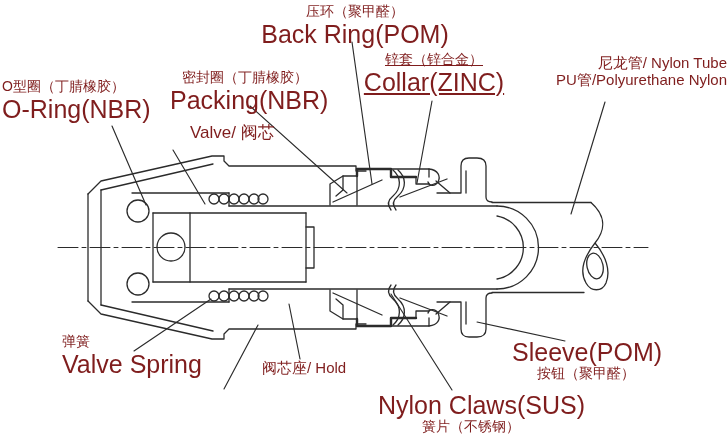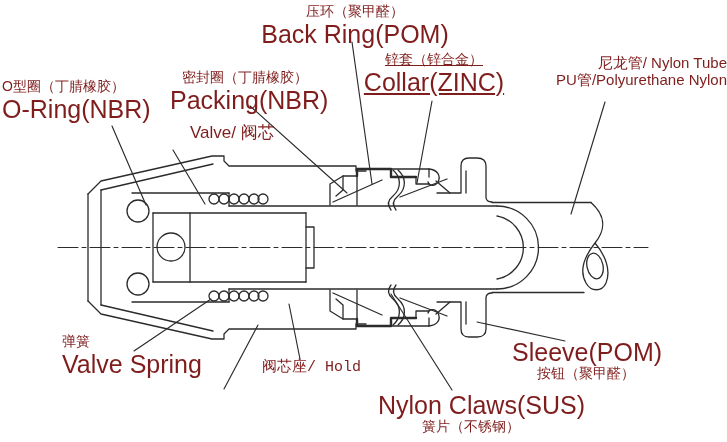--- a/index.html
+++ b/index.html
@@ -16,21 +16,21 @@
   .center { text-align:center; }
 
   .lbl-backring  { left:245px; top:4px;   width:220px; }
   .lbl-packing   { left:170px; top:53px;  width:150px;margin-top:17px; }
   .lbl-collar    { left:358px; top:52px;  width:152px;text-decoration:underline; }
   .lbl-tube      { left:537px; top:55px;  width:190px;text-align:right; }
   .lbl-oring     { left:2px;   top:79px;  width:160px; }
   .lbl-valve     { left:142px; top:123px; font-size:17px;margin-left:48px; }
   .lbl-spring    { left:62px;  top:334px; }
   .lbl-body      { left:166px; top:390px; font-size:18px; }
-  .lbl-hold      { left:262px; top:360px;font-family:Liberation Mono, monospace; }
+  .lbl-hold      { left:262px; top:360px; }
   .lbl-lockclaws { left:378px; top:391px; width:186px; }
   .lbl-sleeve    { left:512px; top:338px; width:148px; }
 </style>
 </head>
 <body>
 
 <div class="diagram">
 
   <svg class="drawing-svg" viewBox="0 0 727 442" fill="none" stroke="#2b2b2b" stroke-width="1.3" stroke-linejoin="round" stroke-linecap="round">
 

